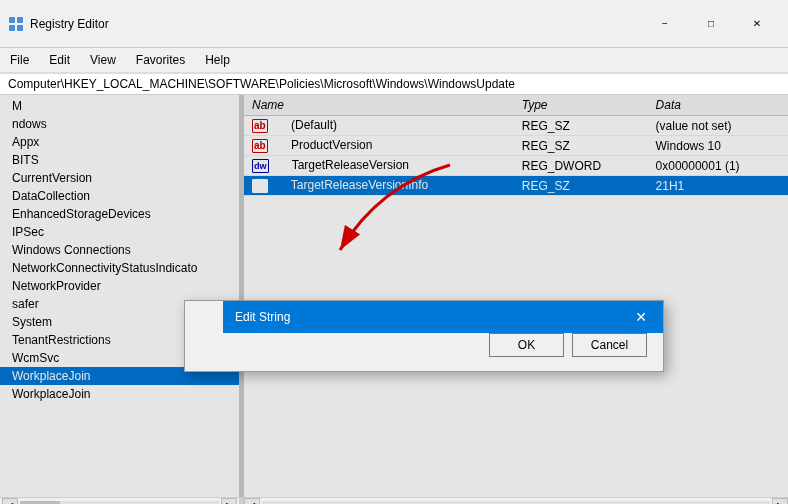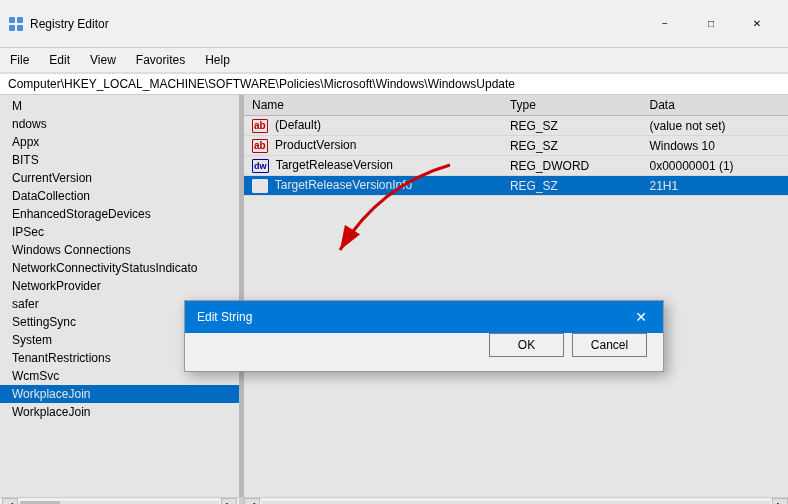--- a/index.html
+++ b/index.html
@@ -117,37 +117,38 @@
     .values-table th {
       background: #f5f5f5;
       border-bottom: 1px solid #ccc;
       text-align: left;
       padding: 3px 8px;
       font-weight: normal;
       font-size: 12px;
       color: #000;
       position: sticky;
       top: 0;
+      font-style: italic;
     }
     .values-table td {
       padding: 2px 8px;
       font-size: 12px;
       border-bottom: 1px solid #f0f0f0;
       white-space: nowrap;
     }
     .values-table tr.selected td {
       background: #0078d7;
       color: #fff;
     }
 
     
     .val-icon {
       display: inline-flex;
       align-items: center;
-      margin-right: 4px;
+      margin-right: 20px;
     }
     .val-icon-ab {
       font-size: 10px;
       font-weight: bold;
       color: #c00;
       background: #fff;
       border: 1px solid #c00;
       padding: 0 1px;
       border-radius: 1px;
       line-height: 12px;
@@ -238,20 +239,21 @@
       width: 480px;
       font-size: 12px;
     }
     .dialog-title-bar {
       background: #0078d7;
       color: #fff;
       padding: 6px 12px;
       display: flex;
       align-items: center;
       justify-content: space-between;
+      margin-left: 38px;
     }
     .dialog-title-text {
       font-size: 12px;
       font-weight: normal;
     }
     .dialog-close-btn {
       width: 20px;
       height: 20px;
       background: transparent;
       border: none;
@@ -340,21 +342,20 @@
     <div class="tree-item">Appx</div>
     <div class="tree-item">BITS</div>
     <div class="tree-item">CurrentVersion</div>
     <div class="tree-item">DataCollection</div>
     <div class="tree-item">EnhancedStorageDevices</div>
     <div class="tree-item">IPSec</div>
     <div class="tree-item">Windows Connections</div>
     <div class="tree-item">NetworkConnectivityStatusIndicato</div>
     <div class="tree-item">NetworkProvider</div>
     <div class="tree-item">safer</div>
-    <div class="tree-item">SettingSync</div>
     <div class="tree-item">System</div>
     <div class="tree-item">TenantRestrictions</div>
     <div class="tree-item">WcmSvc</div>
     <div class="tree-item selected">WorkplaceJoin</div>
     <div class="tree-item">WorkplaceJoin</div>
   </div>
 
   <div class="splitter"></div>
 
   <div class="values-pane">

